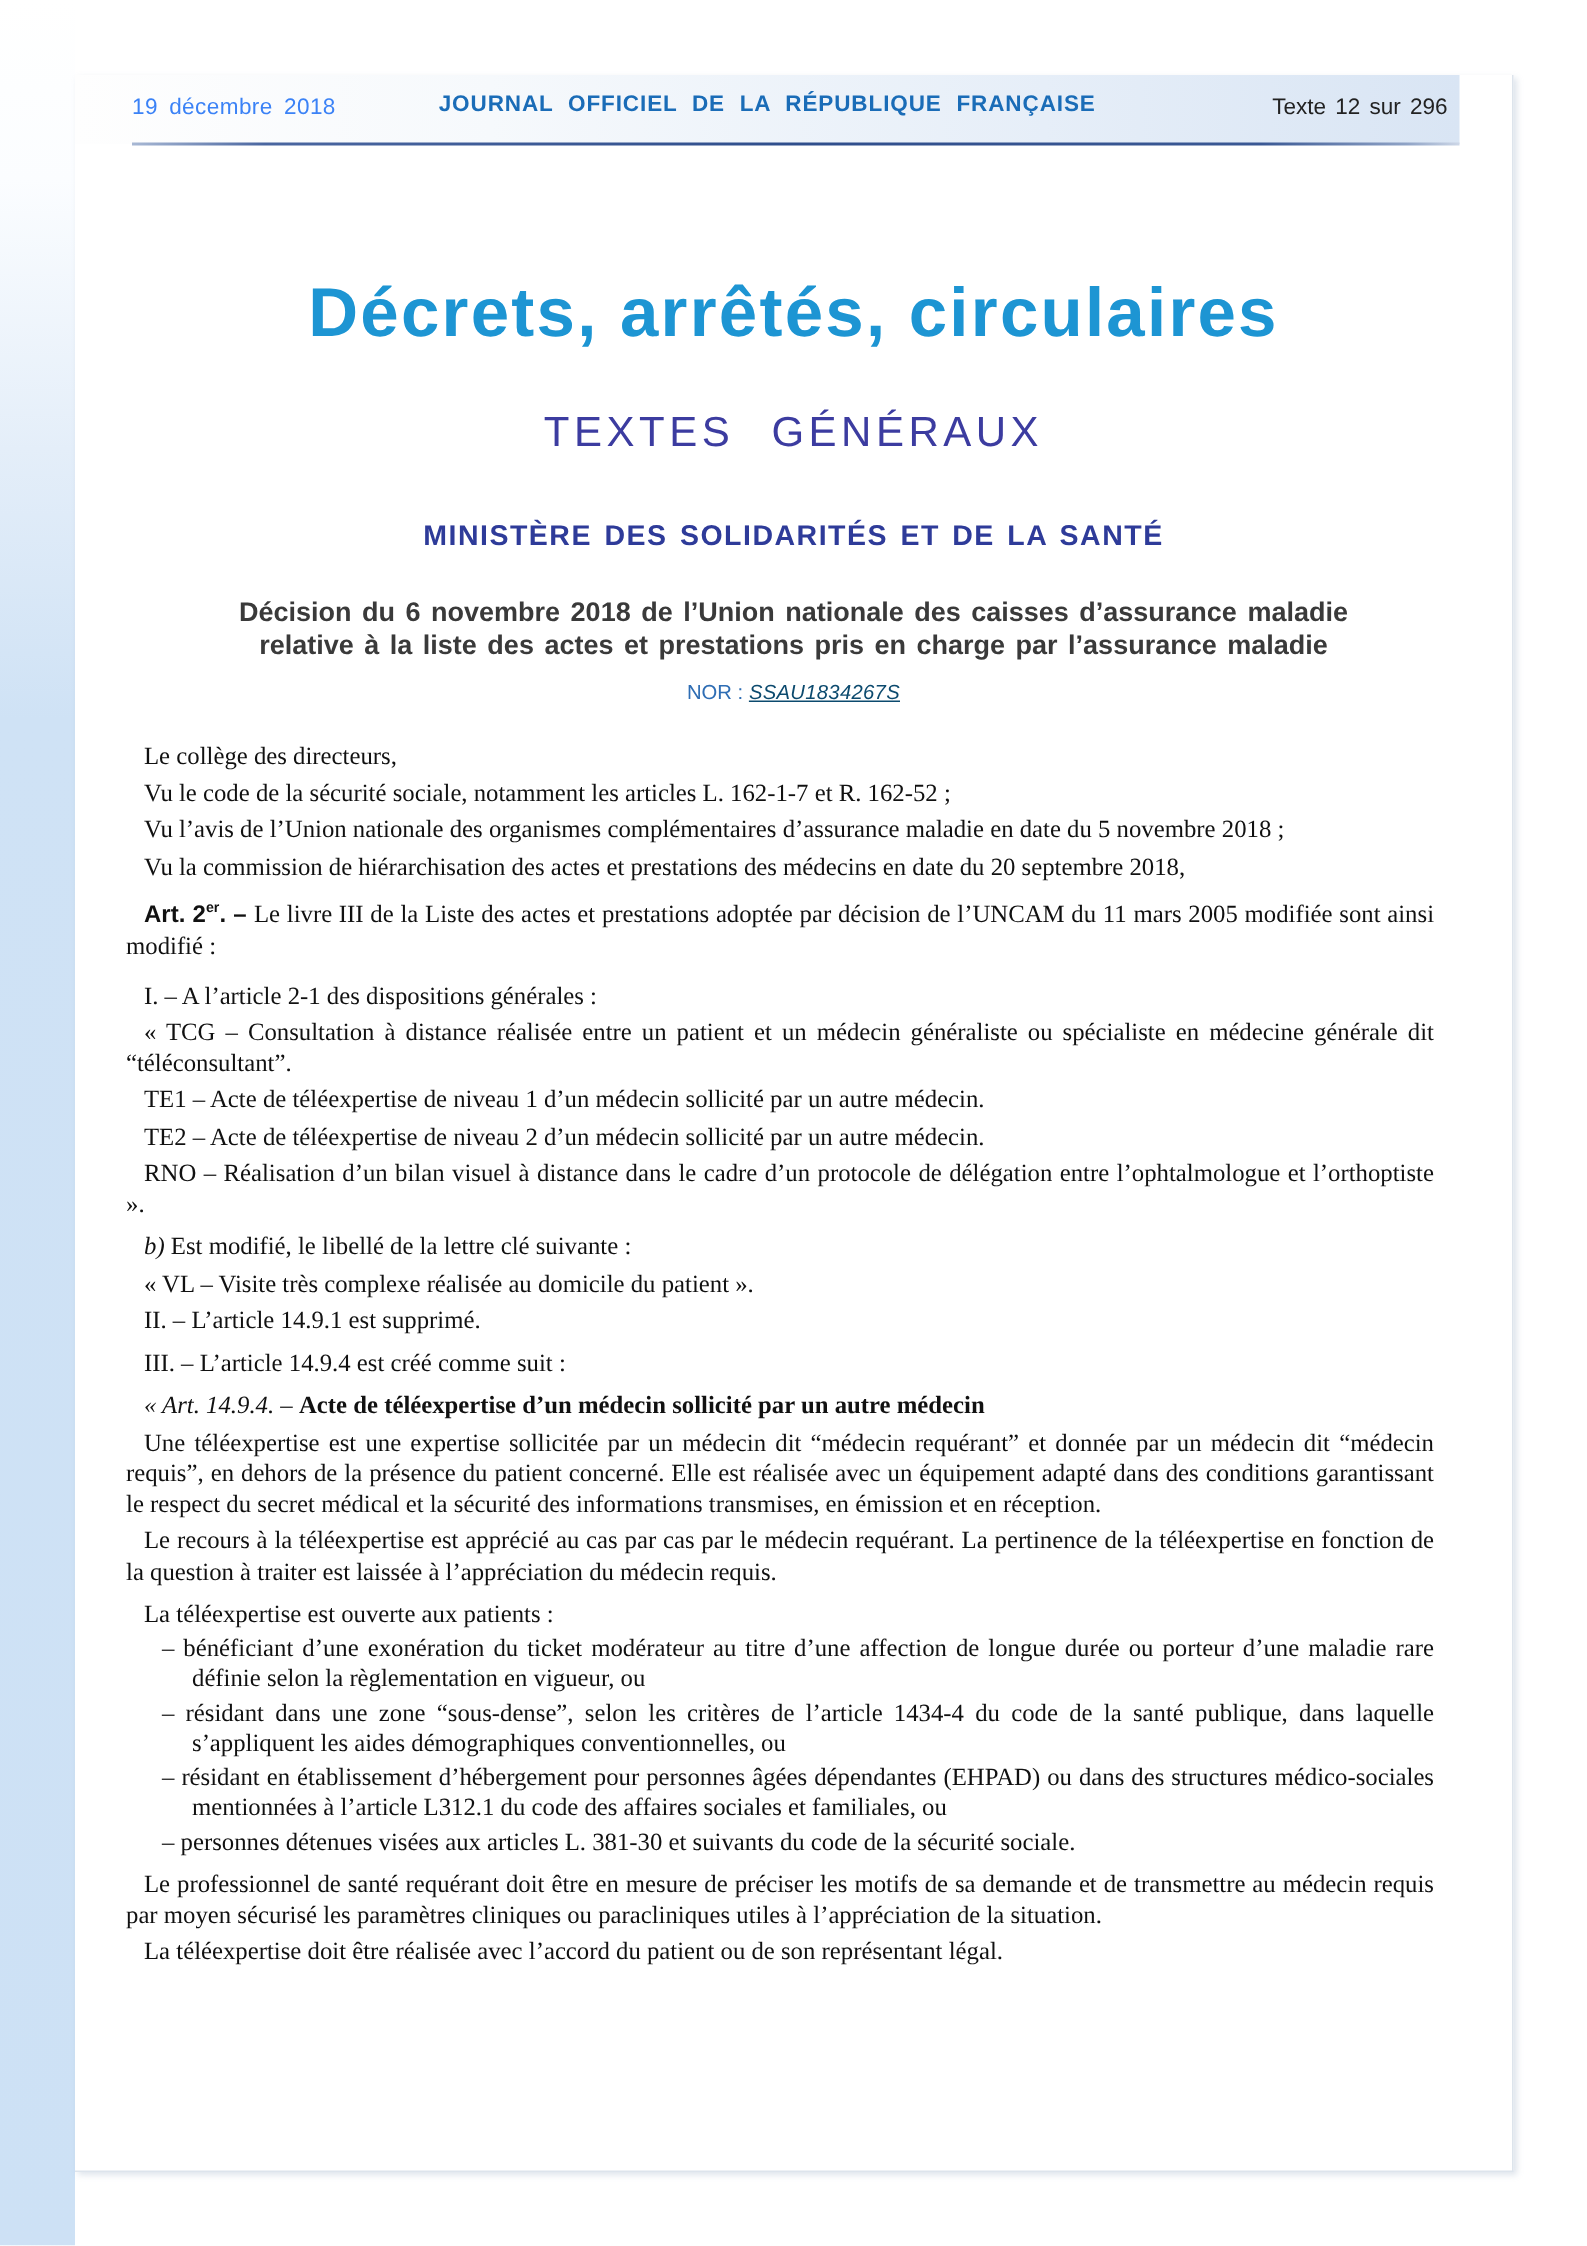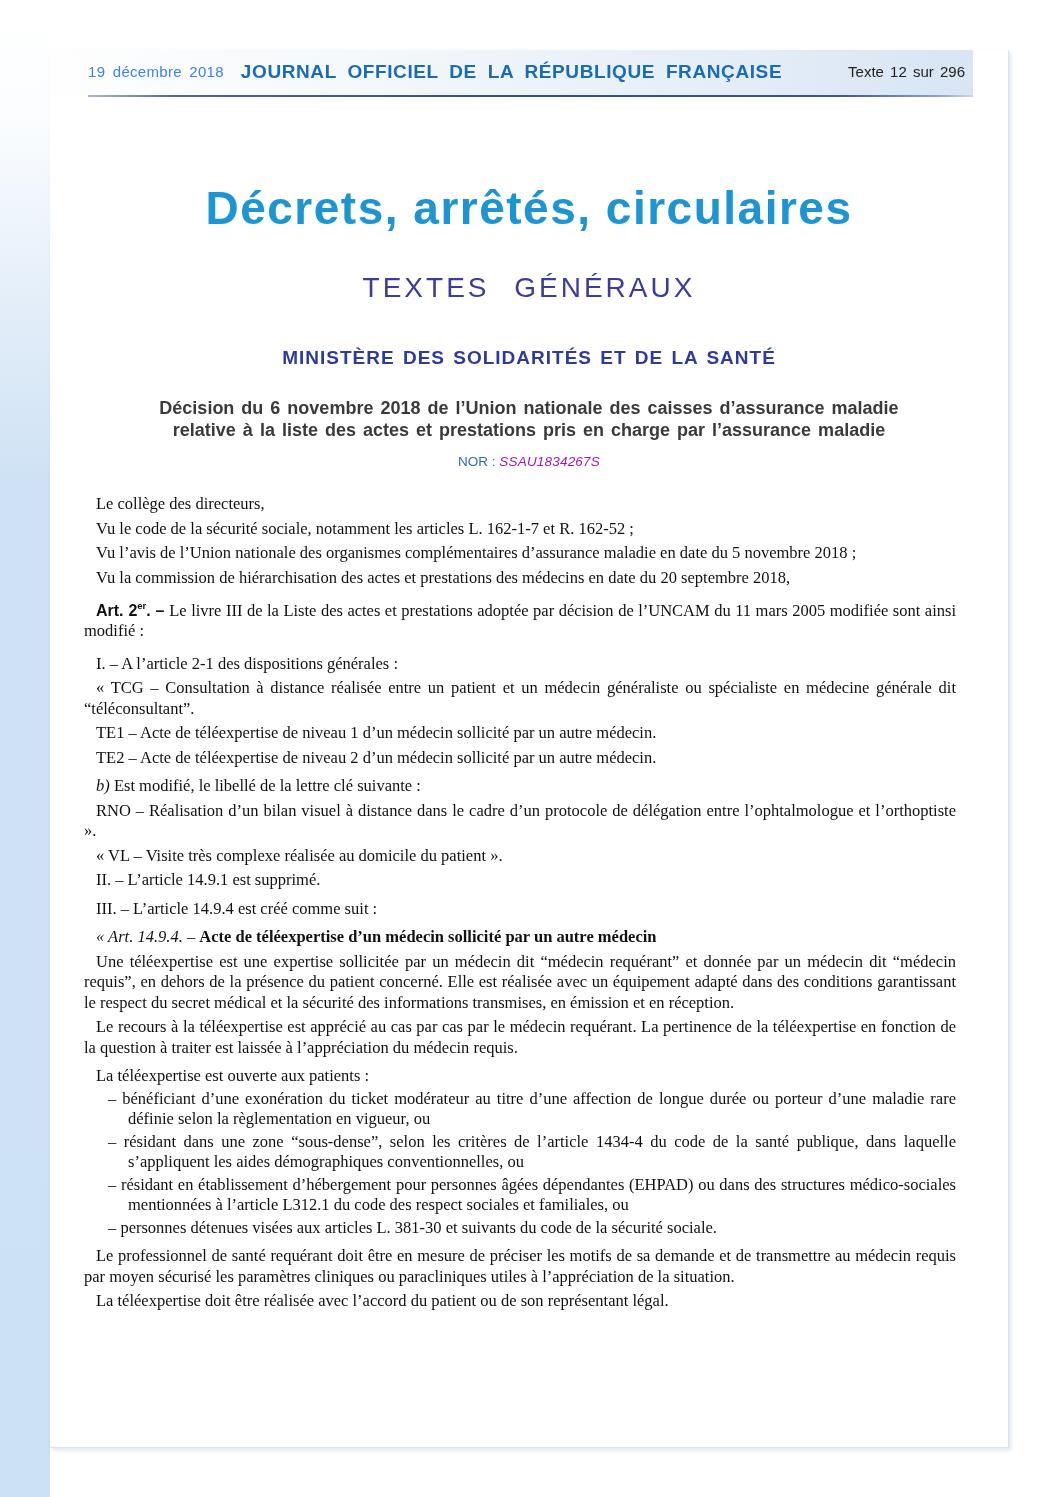--- a/index.html
+++ b/index.html
@@ -25,21 +25,21 @@
   }
   .header-rule{
     position:absolute;left:38px;top:45px;width:885px;height:2px;
     background:linear-gradient(90deg,#a8b8d4 0%,#4a66a0 10%,#2f4e8c 50%,#3a5894 85%,#8fa3c6 96%,#cdd7e7 100%);
   }
   .header-date{
     position:absolute;left:38px;top:13px;font-size:15px;color:#3b82f6;letter-spacing:.3px;word-spacing:3px;
   }
   .header-journal{
     position:absolute;left:0;top:11px;width:923px;text-align:center;
-    font-size:19px;font-weight:bold;color:#1a6cb7;letter-spacing:.6px;word-spacing:5px;
+    font-size:15px;font-weight:bold;color:#1a6cb7;letter-spacing:.6px;word-spacing:5px;
   }
   .header-ref{
     position:absolute;right:43px;top:13px;font-size:15px;color:#222;word-spacing:2px;
   }
   
   .main-title{
     position:absolute;left:0;top:131px;width:958px;text-align:center;
     font-size:46px;font-weight:600;letter-spacing:1.5px;color:#1d95d3;
   }
   .section-title{
@@ -51,21 +51,21 @@
     font-size:19px;font-weight:bold;letter-spacing:1px;word-spacing:2px;color:#2e3b99;
   }
   .decision-title{
     position:absolute;left:0;top:347px;width:958px;text-align:center;
     font-size:18px;font-weight:bold;line-height:22px;word-spacing:2px;color:#3a3a3a;
   }
   .nor-line{
     position:absolute;left:0;top:404px;width:958px;text-align:center;font-size:13.5px;color:#222;
   }
   .nor-label{color:#2e6db4;}
-  .nor-value{font-style:italic;color:#a21caf;letter-spacing:.2px;}
+  .nor-value{font-style:italic;color:#0c4a6e;letter-spacing:.2px;text-decoration:underline;}
   
   .body-text{
     position:absolute;left:34px;top:440px;width:876px;
     font-family:"Liberation Serif",serif;font-size:16.5px;line-height:20.5px;
     color:#111;text-align:justify;
   }
   .para{margin:4px 4px 0 0;text-indent:12px;}
   .para.decide{text-indent:58px;}
   .para.mt8{margin-top:8px;}
   .para.mt12{margin-top:12px;}
@@ -107,31 +107,31 @@
     <div class="body-text">
         <p class="para"><span>Le collège des directeurs,</span></p>
         <p class="para"><span>Vu le code de la sécurité sociale, notamment les articles L. 162-1-7 et R. 162-52 ;</span></p>
         <p class="para"><span>Vu l’avis de l’Union nationale des organismes complémentaires d’assurance maladie en date du 5 novembre 2018 ;</span></p>
         <p class="para"><span>Vu la commission de hiérarchisation des actes et prestations des médecins en date du 20 septembre 2018,</span></p>
         <p class="para mt8"><span class="seg-bs">Art. 2</span><span class="seg-bss">er</span><span class="seg-bs">. – </span><span>Le livre III de la Liste des actes et prestations adoptée par décision de l’UNCAM du 11 mars 2005 modifiée sont ainsi modifié :</span></p>
         <p class="para mt12"><span>I. – A l’article 2-1 des dispositions générales :</span></p>
         <p class="para"><span>« TCG – Consultation à distance réalisée entre un patient et un médecin généraliste ou spécialiste en médecine générale dit “téléconsultant”.</span></p>
         <p class="para"><span>TE1 – Acte de téléexpertise de niveau 1 d’un médecin sollicité par un autre médecin.</span></p>
         <p class="para"><span>TE2 – Acte de téléexpertise de niveau 2 d’un médecin sollicité par un autre médecin.</span></p>
+        <p class="para"><span>RNO – Réalisation d’un bilan visuel à distance dans le cadre d’un protocole de délégation entre l’ophtalmologue et l’orthoptiste ».</span></p>
         <p class="para mt8"><span class="seg-i">b) </span><span>Est modifié, le libellé de la lettre clé suivante :</span></p>
-        <p class="para"><span>RNO – Réalisation d’un bilan visuel à distance dans le cadre d’un protocole de délégation entre l’ophtalmologue et l’orthoptiste ».</span></p>
         <p class="para"><span>« VL – Visite très complexe réalisée au domicile du patient ».</span></p>
         <p class="para"><span>II. – L’article 14.9.1 est supprimé.</span></p>
         <p class="para mt8"><span>III. – L’article 14.9.4 est créé comme suit :</span></p>
         <p class="para mt8"><span class="seg-i">« Art. 14.9.4. – </span><span class="seg-b">Acte de téléexpertise d’un médecin sollicité par un autre médecin</span></p>
         <p class="para"><span>Une téléexpertise est une expertise sollicitée par un médecin dit “médecin requérant” et donnée par un médecin dit “médecin requis”, en dehors de la présence du patient concerné. Elle est réalisée avec un équipement adapté dans des conditions garantissant le respect du secret médical et la sécurité des informations transmises, en émission et en réception.</span></p>
         <p class="para"><span>Le recours à la téléexpertise est apprécié au cas par cas par le médecin requérant. La pertinence de la téléexpertise en fonction de la question à traiter est laissée à l’appréciation du médecin requis.</span></p>
         <p class="para mt8"><span>La téléexpertise est ouverte aux patients :</span></p>
         <p class="para bullet"><span>– bénéficiant d’une exonération du ticket modérateur au titre d’une affection de longue durée ou porteur d’une maladie rare définie selon la règlementation en vigueur, ou</span></p>
         <p class="para bullet"><span>– résidant dans une zone “sous-dense”, selon les critères de l’article 1434-4 du code de la santé publique, dans laquelle s’appliquent les aides démographiques conventionnelles, ou</span></p>
-        <p class="para bullet"><span>– résidant en établissement d’hébergement pour personnes âgées dépendantes (EHPAD) ou dans des structures médico-sociales mentionnées à l’article L312.1 du code des respect sociales et familiales, ou</span></p>
+        <p class="para bullet"><span>– résidant en établissement d’hébergement pour personnes âgées dépendantes (EHPAD) ou dans des structures médico-sociales mentionnées à l’article L312.1 du code des affaires sociales et familiales, ou</span></p>
         <p class="para bullet"><span>– personnes détenues visées aux articles L. 381-30 et suivants du code de la sécurité sociale.</span></p>
         <p class="para mt8"><span>Le professionnel de santé requérant doit être en mesure de préciser les motifs de sa demande et de transmettre au médecin requis par moyen sécurisé les paramètres cliniques ou paracliniques utiles à l’appréciation de la situation.</span></p>
         <p class="para"><span>La téléexpertise doit être réalisée avec l’accord du patient ou de son représentant légal.</span></p>
       </div>
 
   </div>
 </div>
 
 </body></html>

